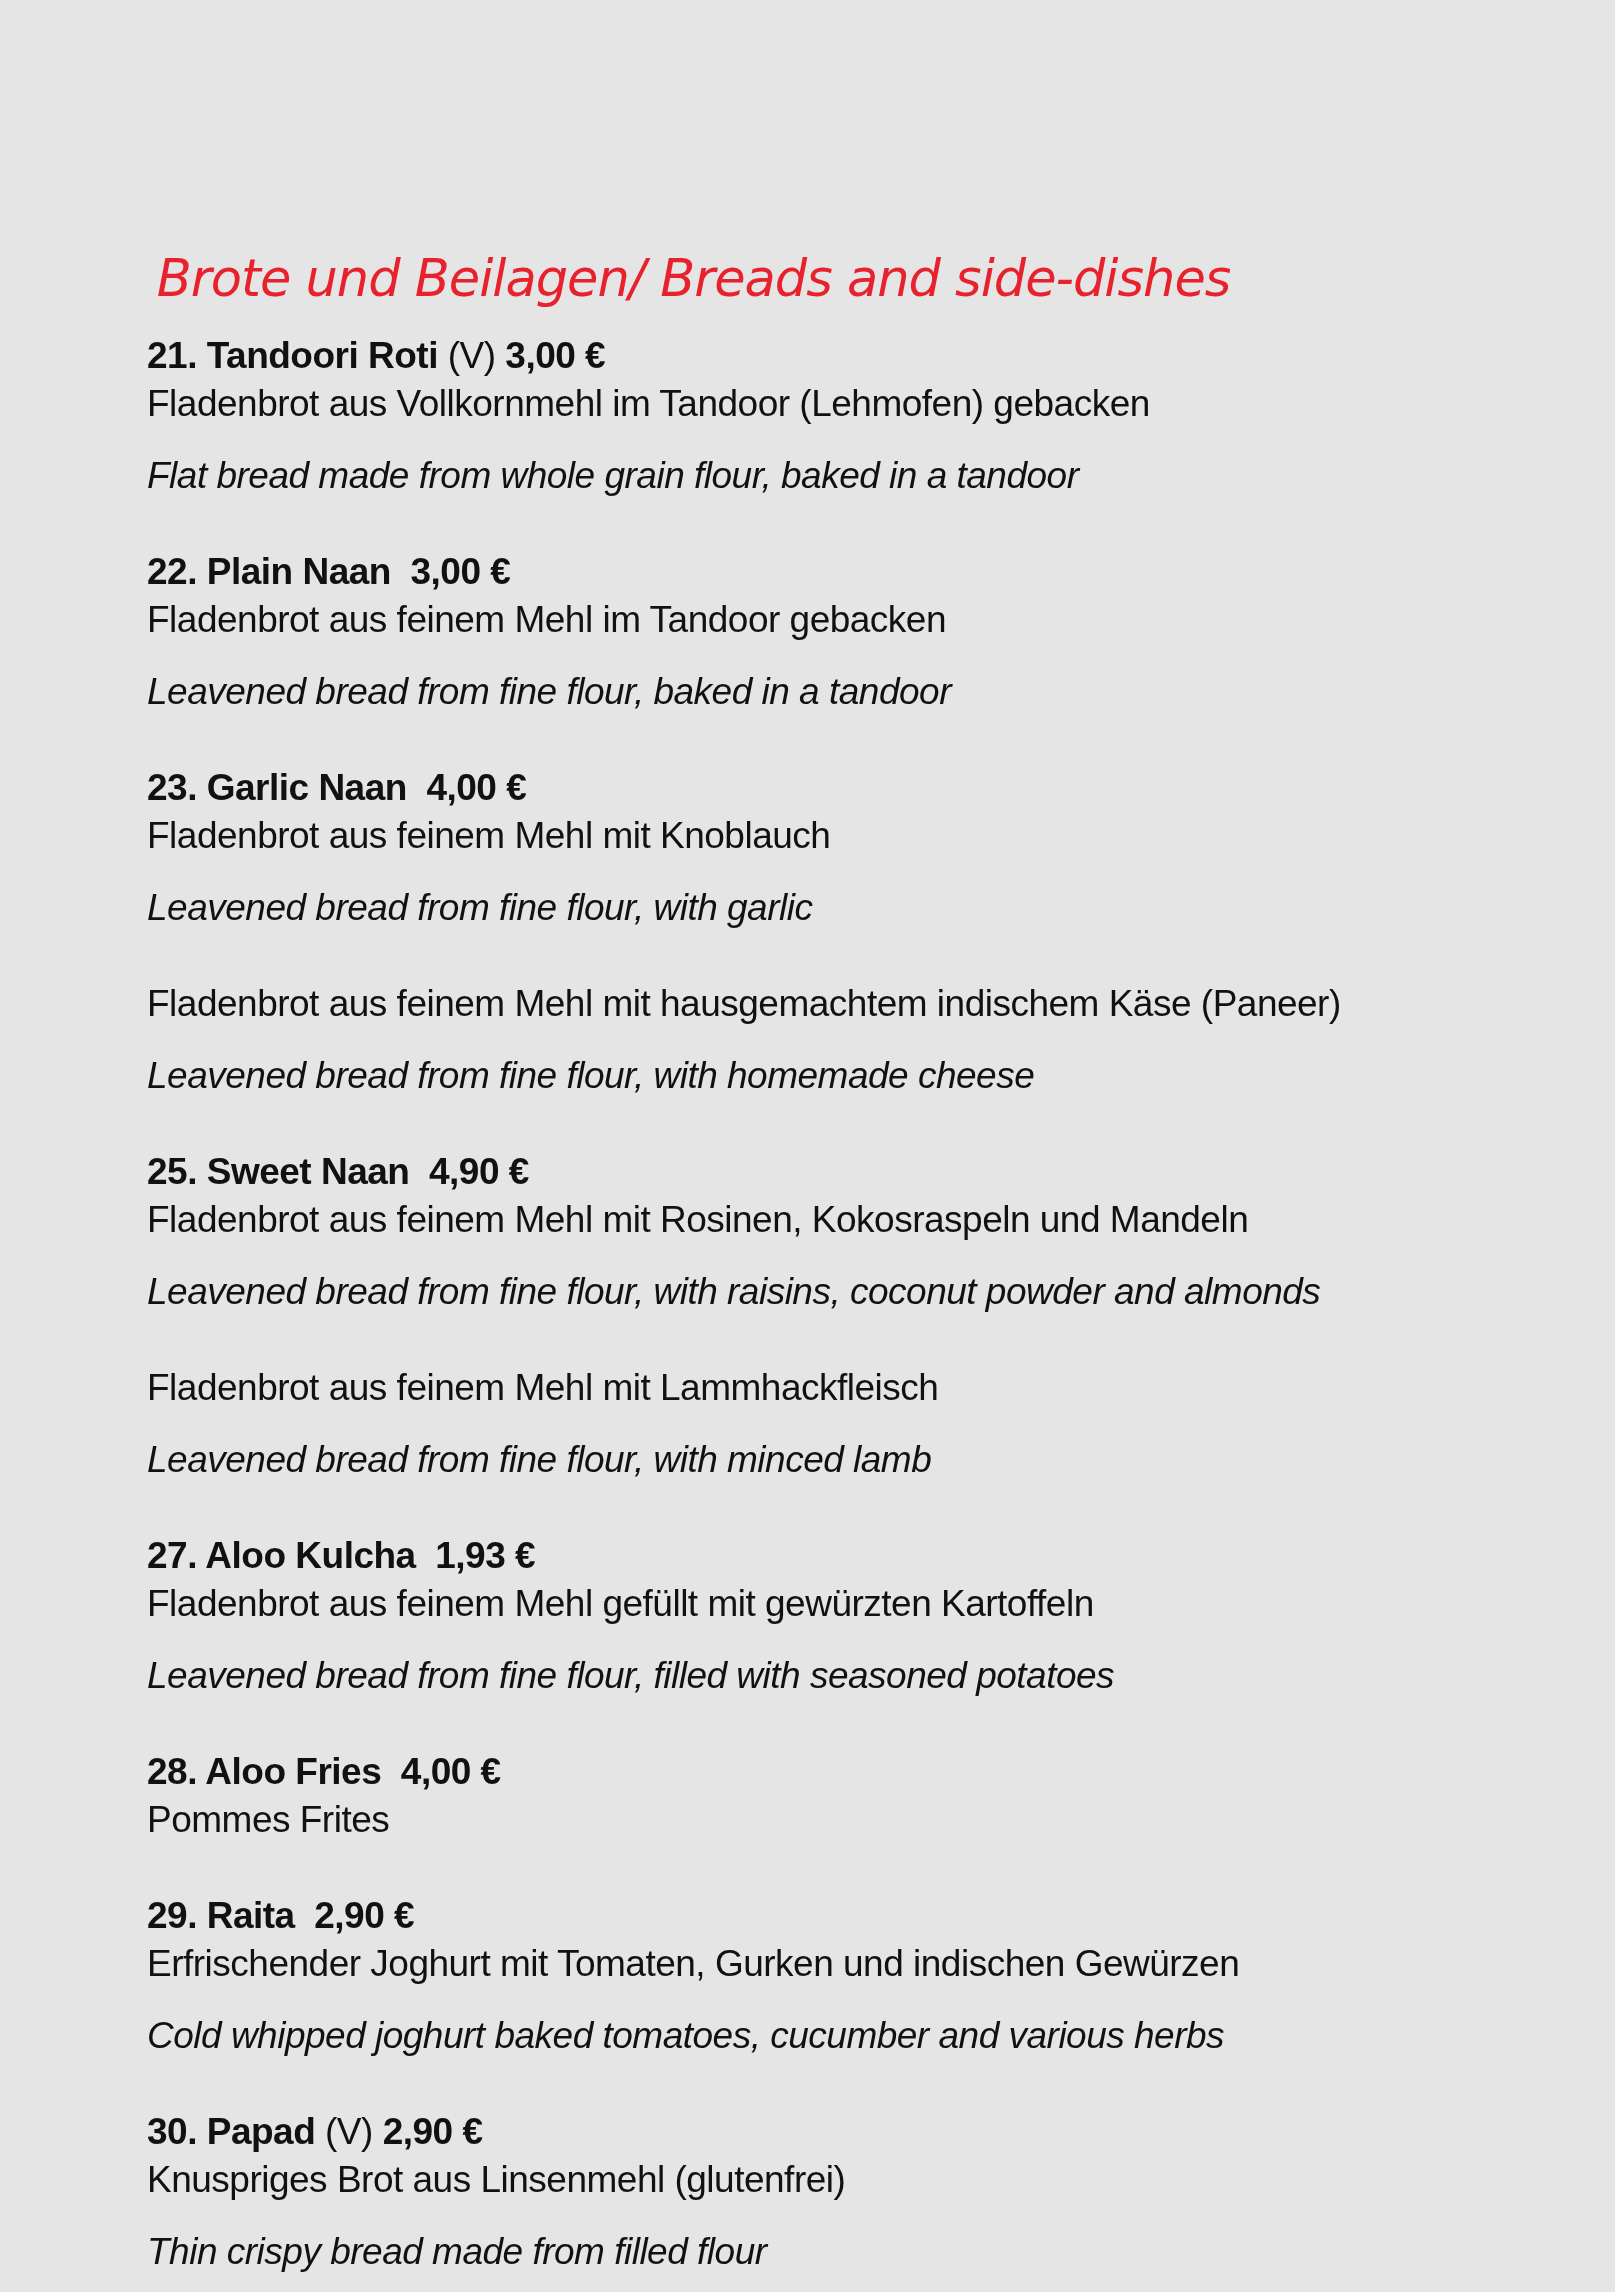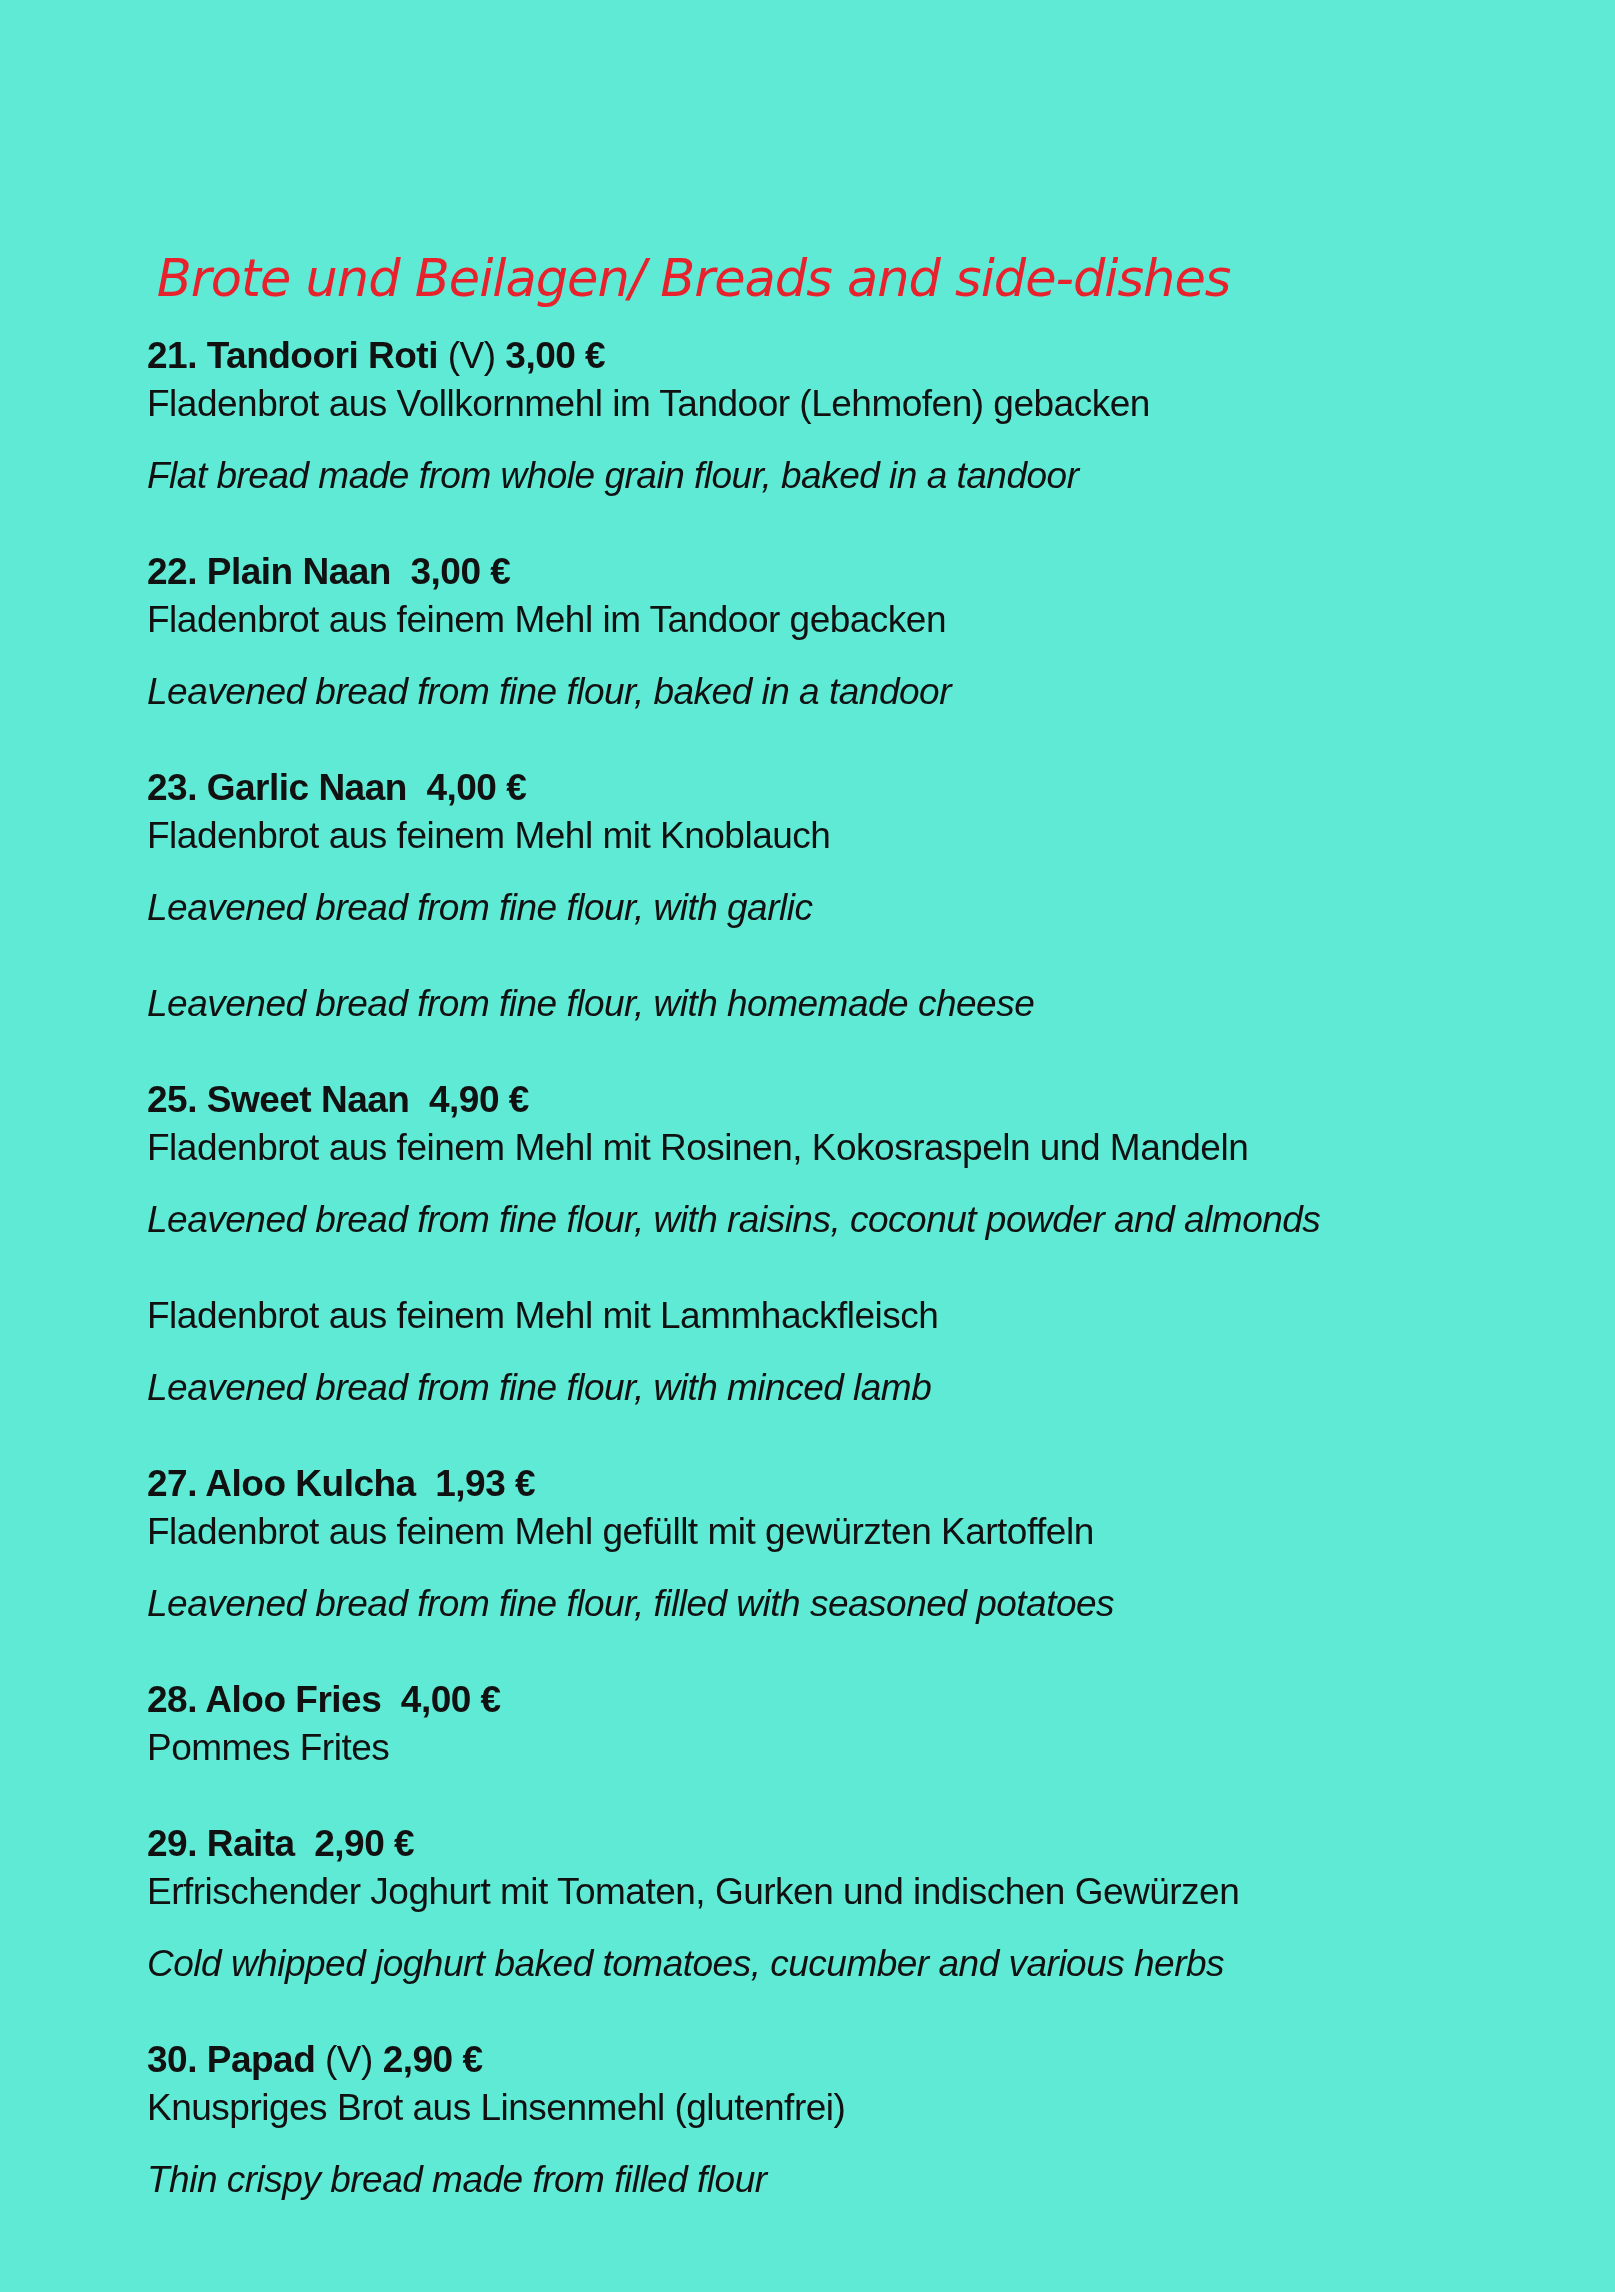--- a/index.html
+++ b/index.html
@@ -55,21 +55,21 @@
   }
   .item .desc-en {
     font-style: italic;
     font-weight: 400;
     margin-top: 24px;
   }
 </style>
 </head>
 <body style="color: rgb(17, 17, 17);">
 
-<div class="page" style="background: #5eead4;">
+<div class="page" style="background: #e5e5e5;">
 
   <h1 class="heading" style="color: rgb(232, 34, 45);">Brote und Beilagen/ Breads and side-dishes</h1>
 
   <div class="item">
     <p class="title-line"><span class="b">21. Tandoori Roti</span><span> (V) </span><span class="b">3,00 €</span></p>
     <p class="desc-de">Fladenbrot aus Vollkornmehl im Tandoor (Lehmofen) gebacken</p>
     <p class="desc-en">Flat bread made from whole grain flour, baked in a tandoor</p>
   </div>
 
   <div class="item">
@@ -78,20 +78,21 @@
     <p class="desc-en">Leavened bread from fine flour, baked in a tandoor</p>
   </div>
 
   <div class="item">
     <p class="title-line"><span class="b">23. Garlic Naan</span><span>  </span><span class="b">4,00 €</span></p>
     <p class="desc-de">Fladenbrot aus feinem Mehl mit Knoblauch</p>
     <p class="desc-en">Leavened bread from fine flour, with garlic</p>
   </div>
 
   <div class="item">
+    <p class="desc-de">Fladenbrot aus feinem Mehl mit hausgemachtem indischem Käse (Paneer)</p>
     <p class="desc-en">Leavened bread from fine flour, with homemade cheese</p>
   </div>
 
   <div class="item">
     <p class="title-line"><span class="b">25. Sweet Naan</span><span>  </span><span class="b">4,90 €</span></p>
     <p class="desc-de">Fladenbrot aus feinem Mehl mit Rosinen, Kokosraspeln und Mandeln</p>
     <p class="desc-en">Leavened bread from fine flour, with raisins, coconut powder and almonds</p>
   </div>
 
   <div class="item">

